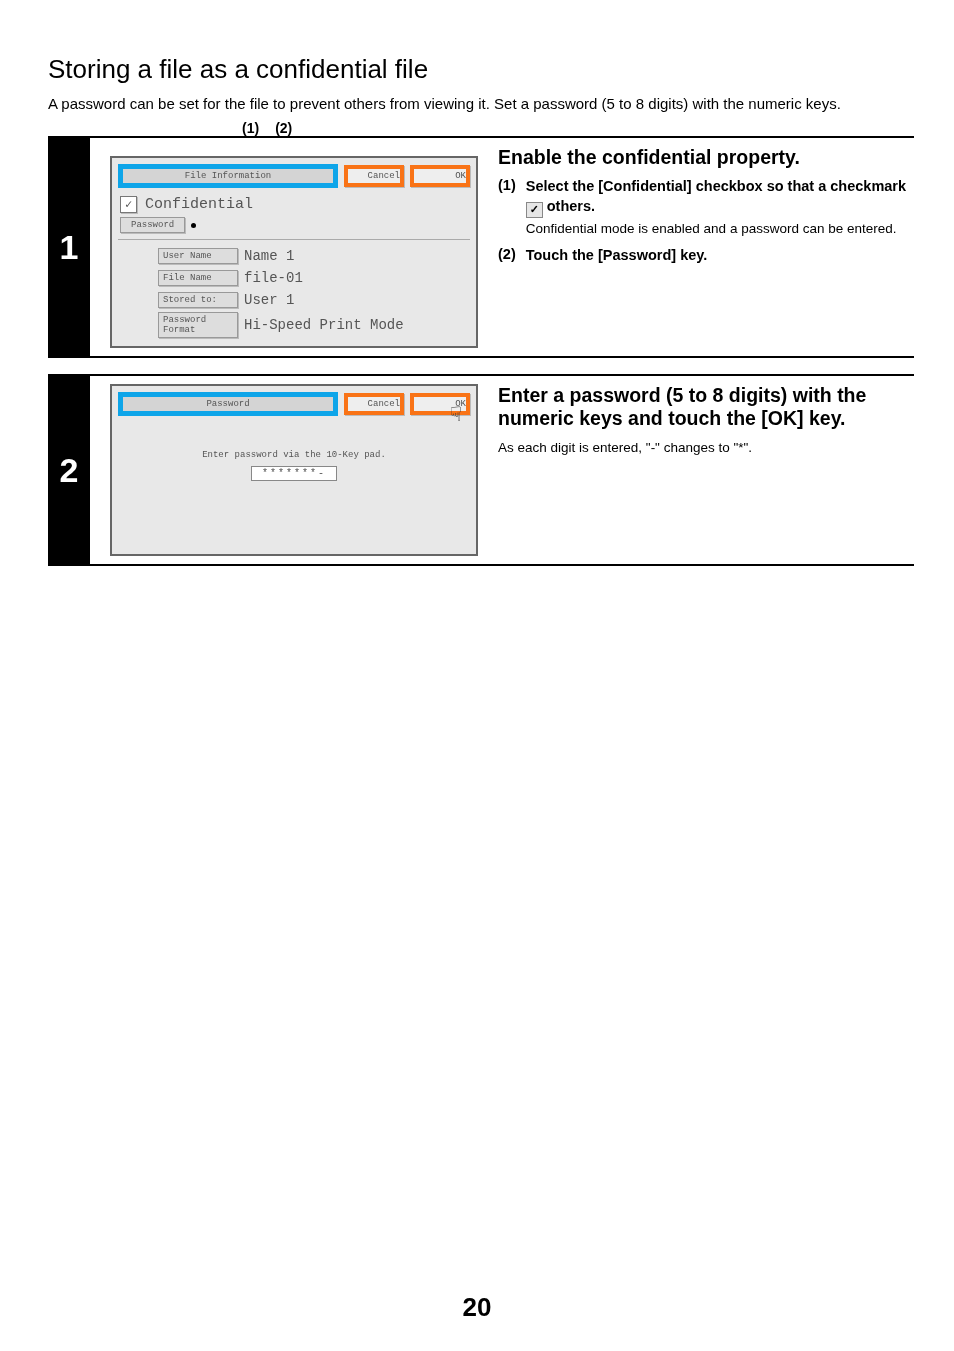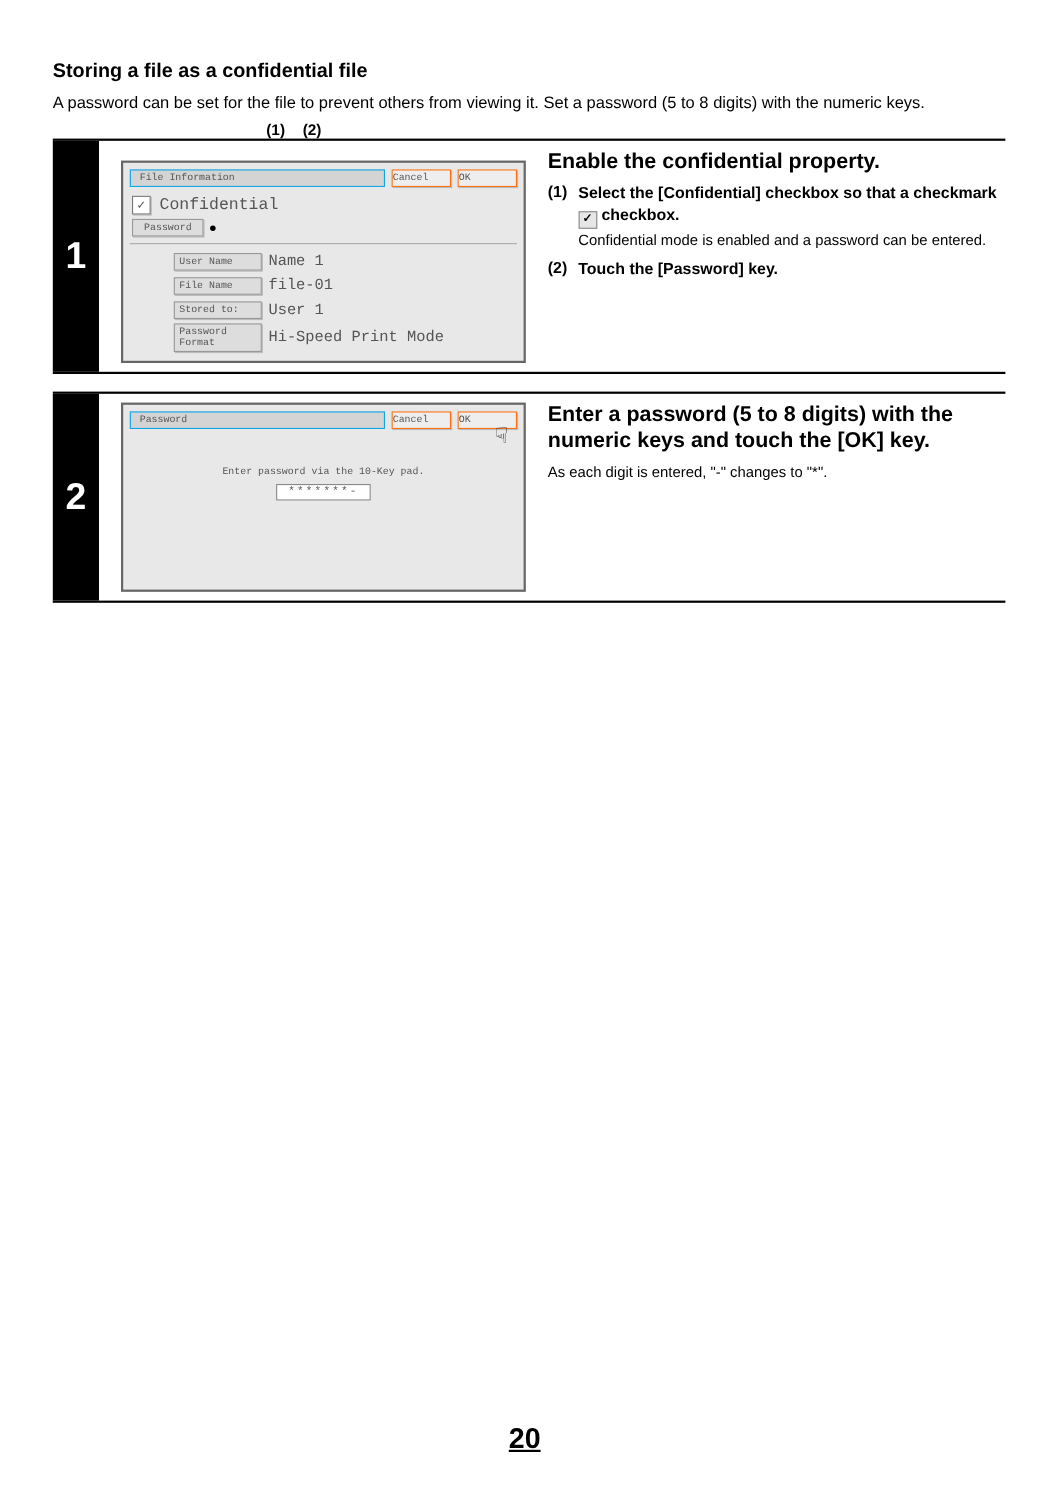--- a/index.html
+++ b/index.html
@@ -8,22 +8,22 @@
     font-family: Arial, Helvetica, sans-serif;
     background: #fff;
     color: #000;
     width: 954px;
     height: 1351px;
   }
   .page {
     padding: 54px 40px 0 48px;
   }
   .main-heading {
-    font-size: 18px;
-    font-weight: bold;
+    font-size: 26px;
+    font-weight: normal;
     margin: 0 0 10px 0;
   }
   .intro-text {
     font-size: 15px;
     margin: 0 0 24px 0;
   }
 
   
   .step-block {
     display: flex;
@@ -77,32 +77,33 @@
 
   .panel-header {
     display: flex;
     align-items: center;
     justify-content: space-between;
     gap: 6px;
     margin-bottom: 6px;
   }
   .panel-title {
     background: #d4d4d4;
-    border: 1px solid #0ea5e9;
+    border: 5px solid #0ea5e9;
     padding: 2px 8px;
     font-size: 9px;
     flex: 1;
+    text-align: center;
   }
   .panel-btn {
-    border: 1px solid #f97316;
+    border: 4px solid #f97316;
     background: #eee;
     font-size: 9px;
     padding: 2px 0;
     width: 52px;
-    text-align: left;
+    text-align: right;
     box-shadow: 1px 1px 0 #bbb;
     flex: none;
   }
 
   .conf-row {
     display: flex;
     align-items: center;
     gap: 4px;
     margin: 4px 0 2px 2px;
   }
@@ -241,21 +242,20 @@
   }
 
   .page-number {
     position: absolute;
     bottom: 28px;
     left: 0;
     right: 0;
     text-align: center;
     font-size: 26px;
     font-weight: bold;
-    text-decoration: underline;
   }
 </style>
 </head>
 <body>
 
 <div class="page">
 
   <h2 class="main-heading">Storing a file as a confidential file</h2>
   <p class="intro-text">A password can be set for the file to prevent others from viewing it. Set a password (5 to 8 digits) with the numeric keys.</p>
 
@@ -307,21 +307,21 @@
 
     <div class="instr">
       <h3 class="instr-h">Enable the confidential property.</h3>
       <div class="sub-list">
         <div class="sub-item">
           <div class="sub-num">(1)</div>
           <div class="sub-body">
             <div class="sub-title">
               <span>Select the [Confidential] checkbox so that a checkmark </span>
               <span class="inline-check">✓</span>
-              <span> checkbox.</span>
+              <span> others.</span>
             </div>
             <div class="sub-desc">Confidential mode is enabled and a password can be entered.</div>
           </div>
         </div>
         <div class="sub-item">
           <div class="sub-num">(2)</div>
           <div class="sub-body">
             <div class="sub-title">Touch the [Password] key.</div>
           </div>
         </div>

